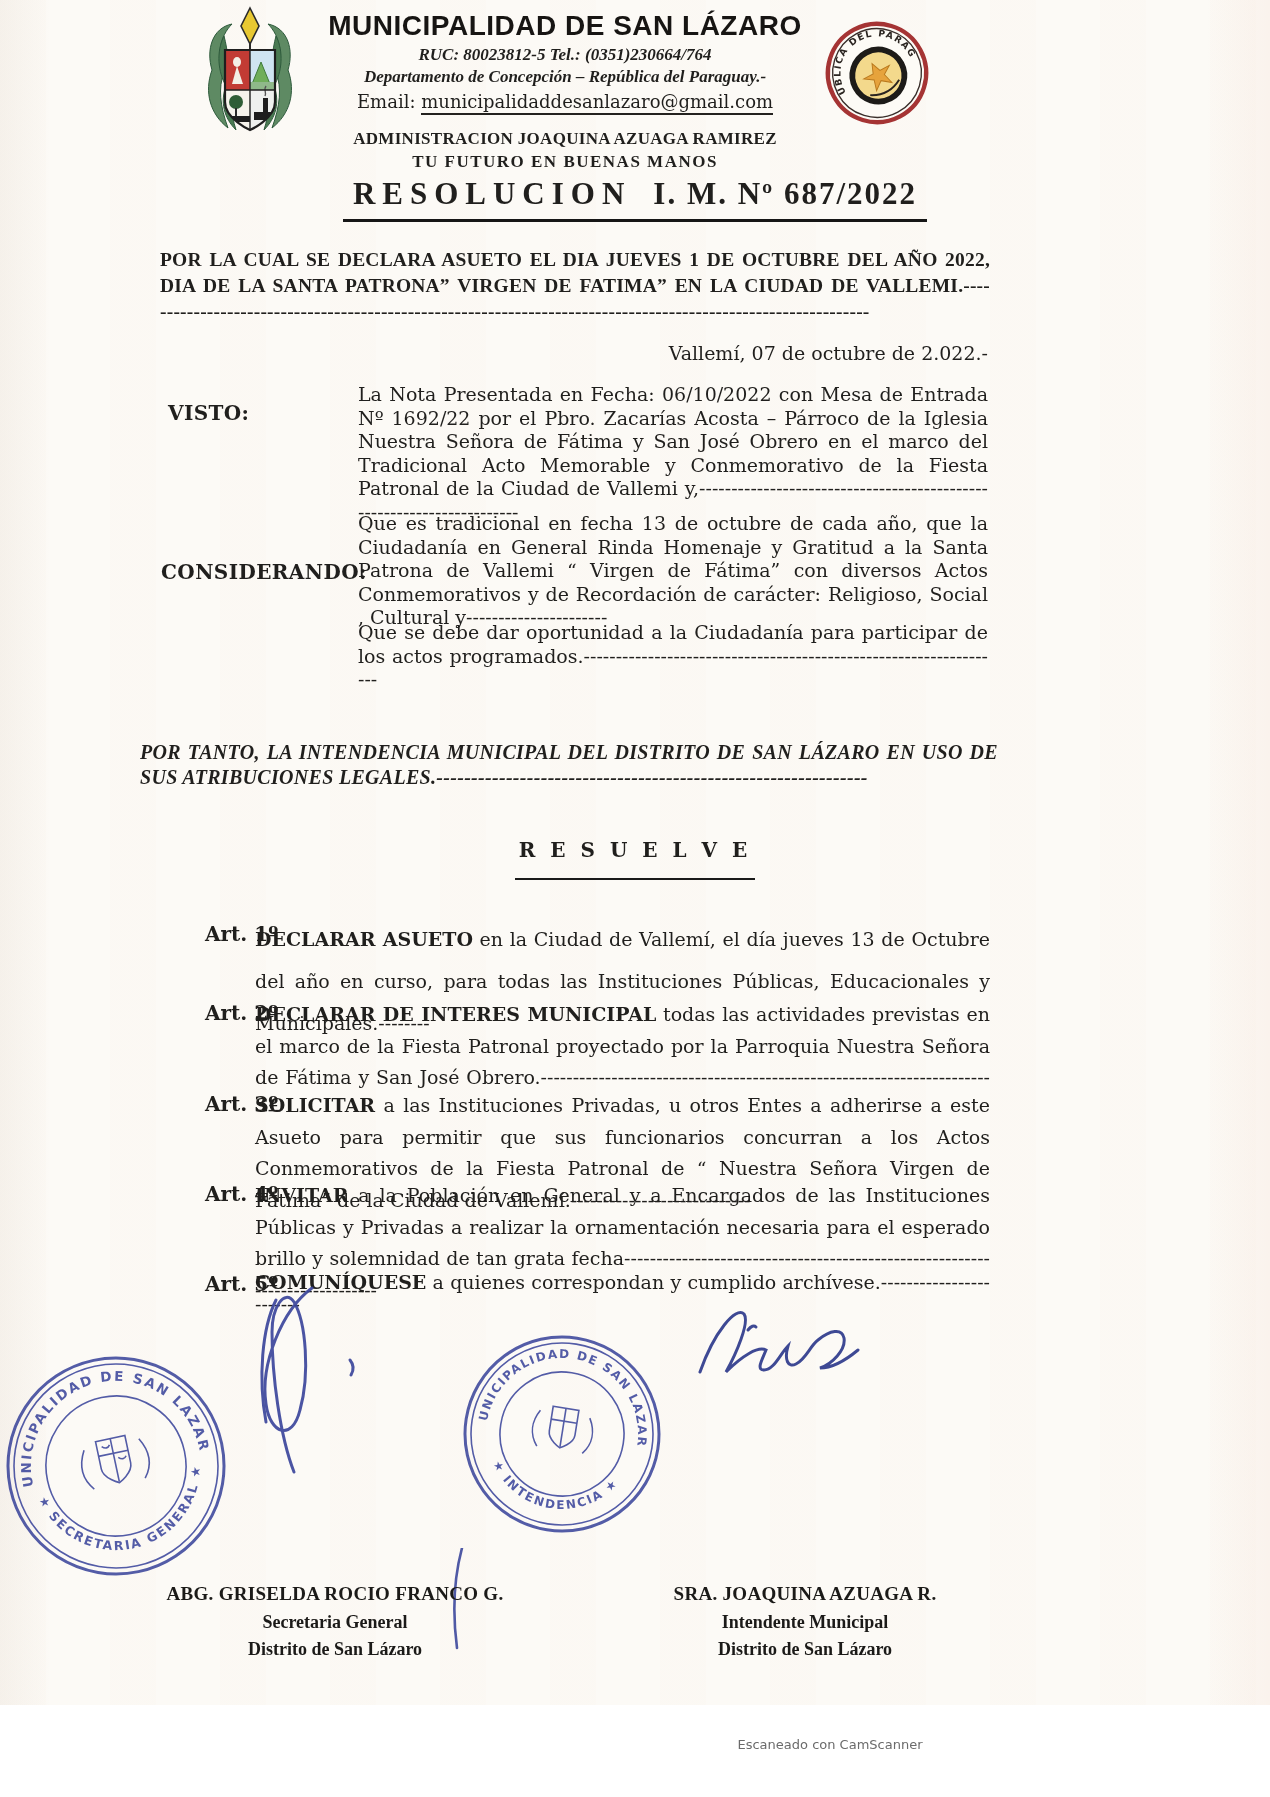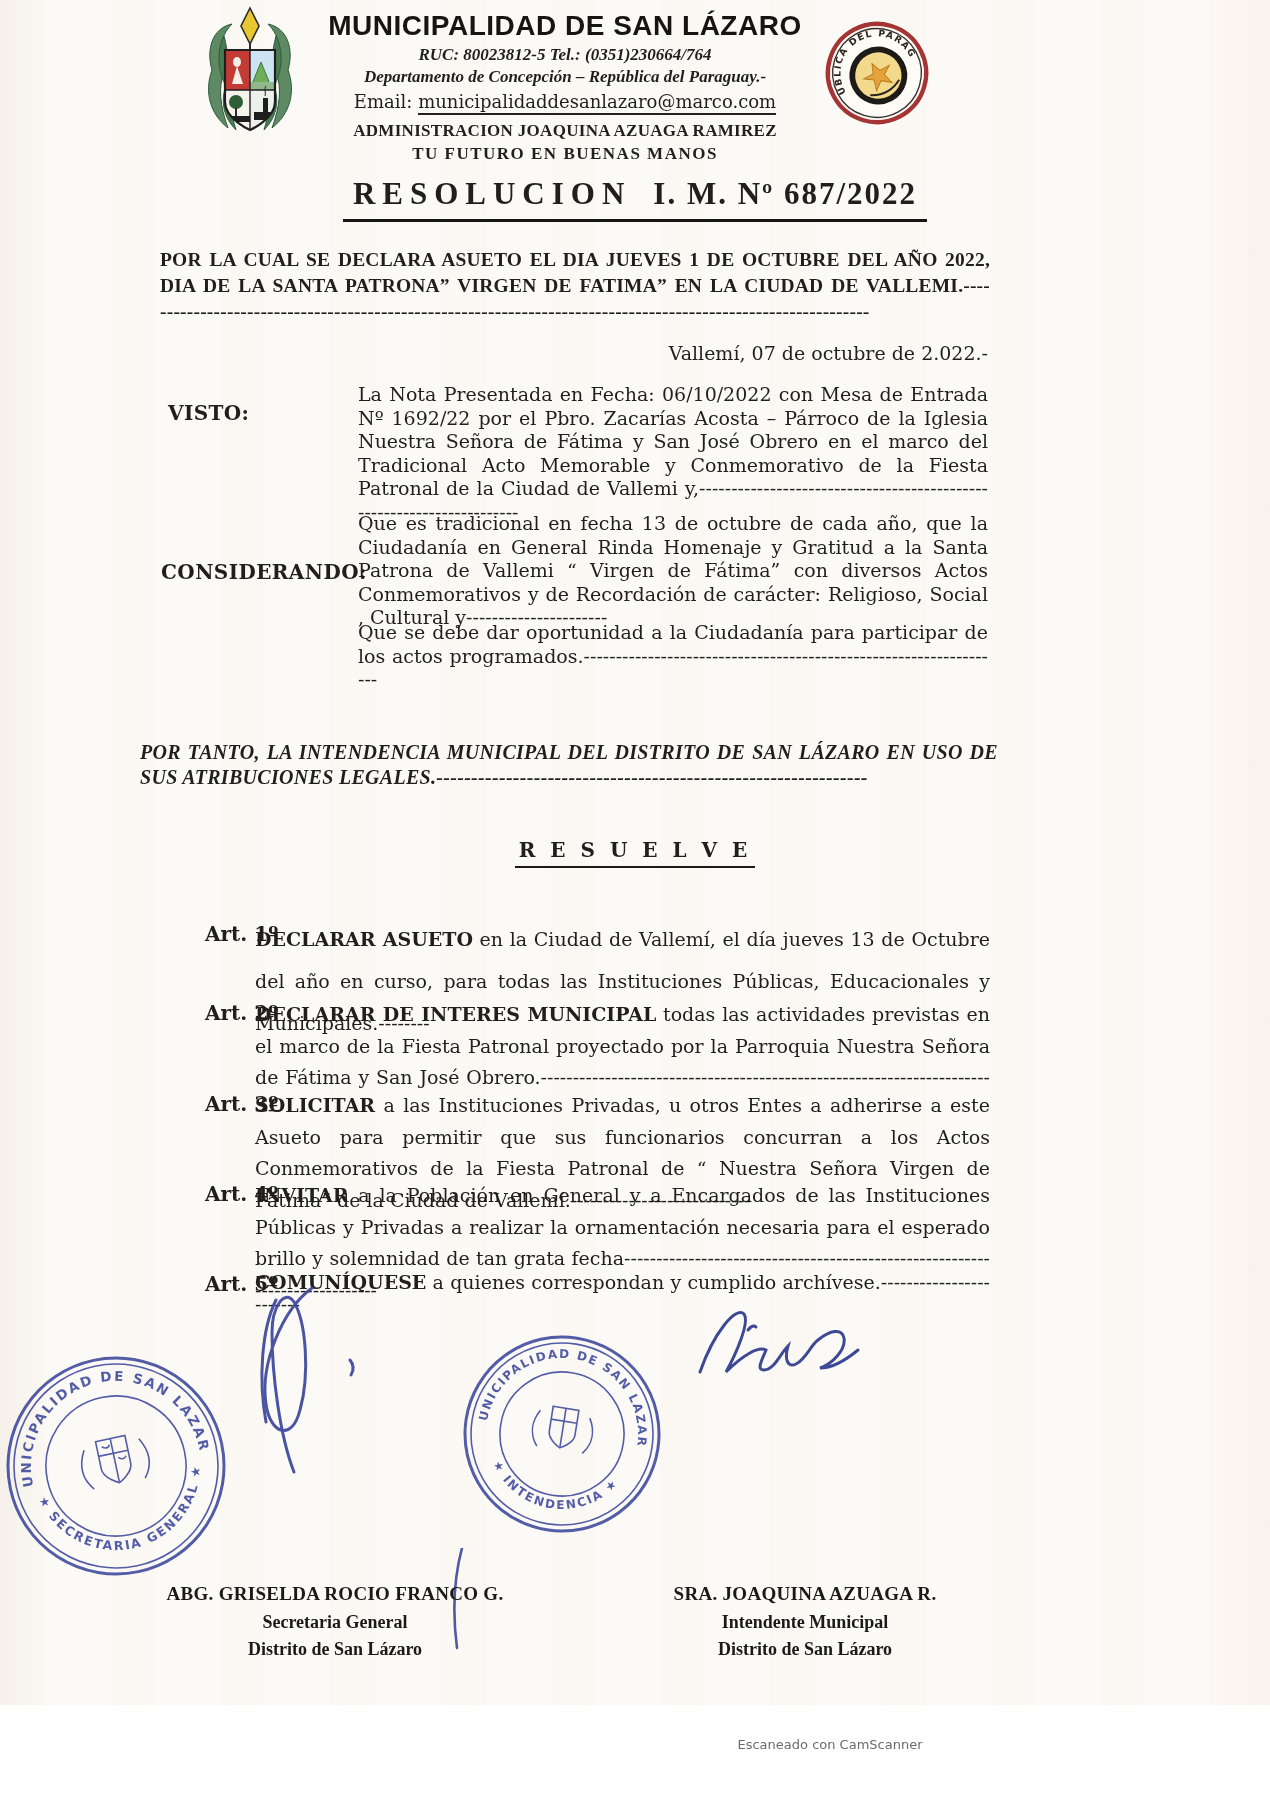--- a/index.html
+++ b/index.html
@@ -13,42 +13,42 @@
       #fcfaf6;}
   .abs{position:absolute;}
 
   
   .hdr-center{left:310px;top:10px;width:510px;text-align:center;}
   .hdr-muni{font-family:Liberation Sans, sans-serif;font-weight:700;font-size:28px;letter-spacing:0.5px;color:#171513;}
   .hdr-ruc{font-family:"Liberation Serif",serif;font-style:italic;font-weight:700;font-size:17px;margin-top:3px;}
   .hdr-dept{font-family:"Liberation Serif",serif;font-style:italic;font-weight:700;font-size:17px;margin-top:2px;}
   .hdr-email{font-size:18px;margin-top:4px;}
   .hdr-email .mail{border-bottom:2px solid #24221f;padding-bottom:1px;}
-  .hdr-admin{font-family:"Liberation Serif",serif;font-weight:700;font-size:17px;margin-top:9px;letter-spacing:0.3px;}
+  .hdr-admin{font-family:"Liberation Serif",serif;font-weight:700;font-size:17px;margin-top:17px;letter-spacing:0.3px;}
   .hdr-slogan{font-family:"Liberation Serif",serif;font-weight:700;font-size:17px;margin-top:3px;letter-spacing:1.5px;}
 
   
   .title-wrap{left:0;top:176px;width:1270px;text-align:center;}
   .title-inner{display:inline-block;border-bottom:3px solid #161616;padding:0 10px 7px;}
   .title-p1{font-family:"Liberation Serif",serif;font-weight:700;font-size:31px;letter-spacing:7px;}
   .title-p2{font-family:"Liberation Serif",serif;font-weight:700;font-size:31px;letter-spacing:2px;margin-left:22px;}
 
   .subject{left:160px;top:247px;width:830px;font-weight:700;font-size:19.5px;line-height:26px;
            text-align:justify;letter-spacing:0.2px;word-spacing:2.5px;font-family:"Liberation Serif",serif;}
   .dateline{left:540px;top:342px;width:448px;text-align:right;font-size:19px;}
 
   .sec-label{font-weight:700;font-size:20px;letter-spacing:0.4px;}
   .body-par{font-size:19px;line-height:23.6px;text-align:justify;width:630px;left:358px;}
 
   .portanto{left:140px;top:740px;width:858px;font-family:"Liberation Serif",serif;font-style:italic;
             font-weight:700;font-size:20px;line-height:25px;text-align:justify;letter-spacing:0.3px;}
 
   .resuelve{left:0;top:838px;width:1270px;text-align:center;}
   .resuelve span{display:inline-block;font-weight:700;font-size:20px;letter-spacing:4px;
-                 border-bottom:2.5px solid #1a1a1a;padding:0 4px 4px;}
+                 border-bottom:2.5px solid #1a1a1a;padding:0 4px 16px;}
 
   .art-num{font-weight:700;font-size:20px;left:165px;margin-left:40px;}
   .art-text{left:255px;width:735px;font-size:19px;text-align:justify;}
   .lh-wide{line-height:42px;}
   .lh-med{line-height:31.5px;}
   .art-lead{font-weight:700;}
 
   
   .sig-block{width:340px;text-align:center;font-family:"Liberation Serif",serif;font-weight:700;color:#1b1a18;}
   .sig-name{font-size:19px;letter-spacing:0.3px;}
@@ -97,21 +97,21 @@
     </g>
     <path d="M31,44 h50 v52 c0,17 -25,28 -25,28 c0,0 -25,-11 -25,-28 z" fill="none" stroke="#1f1f1f" stroke-width="2.2"></path>
     <line x1="56" y1="44" x2="56" y2="124" stroke="#1f1f1f" stroke-width="1.4"></line>
     <line x1="31" y1="84" x2="81" y2="84" stroke="#1f1f1f" stroke-width="1.4"></line>
   </svg>
 
   <div class="abs hdr-center">
     <div class="hdr-muni">MUNICIPALIDAD DE SAN LÁZARO</div>
     <div class="hdr-ruc">RUC: 80023812-5 Tel.: (0351)230664/764</div>
     <div class="hdr-dept">Departamento de Concepción – República del Paraguay.-</div>
-    <div class="hdr-email"><span>Email:</span> <span class="mail">municipalidaddesanlazaro@marco.com</span></div>
+    <div class="hdr-email"><span>Email:</span> <span class="mail">municipalidaddesanlazaro@gmail.com</span></div>
     <div class="hdr-admin">ADMINISTRACION JOAQUINA AZUAGA RAMIREZ</div>
     <div class="hdr-slogan">TU FUTURO EN BUENAS MANOS</div>
   </div>
 
   <svg class="abs" style="left:824px;top:20px;transform:rotate(-28deg)" width="106" height="106" viewBox="0 0 110 110">
     <circle cx="55" cy="55" r="51" fill="#fdfbf6" stroke="#a53434" stroke-width="4.5"></circle>
     <circle cx="55" cy="55" r="46" fill="none" stroke="#3a2f2b" stroke-width="1.4"></circle>
     <defs>
         <path id="rsTop" d="M 17,55 A 38,38 0 1 1 93,55"></path>
       </defs>

